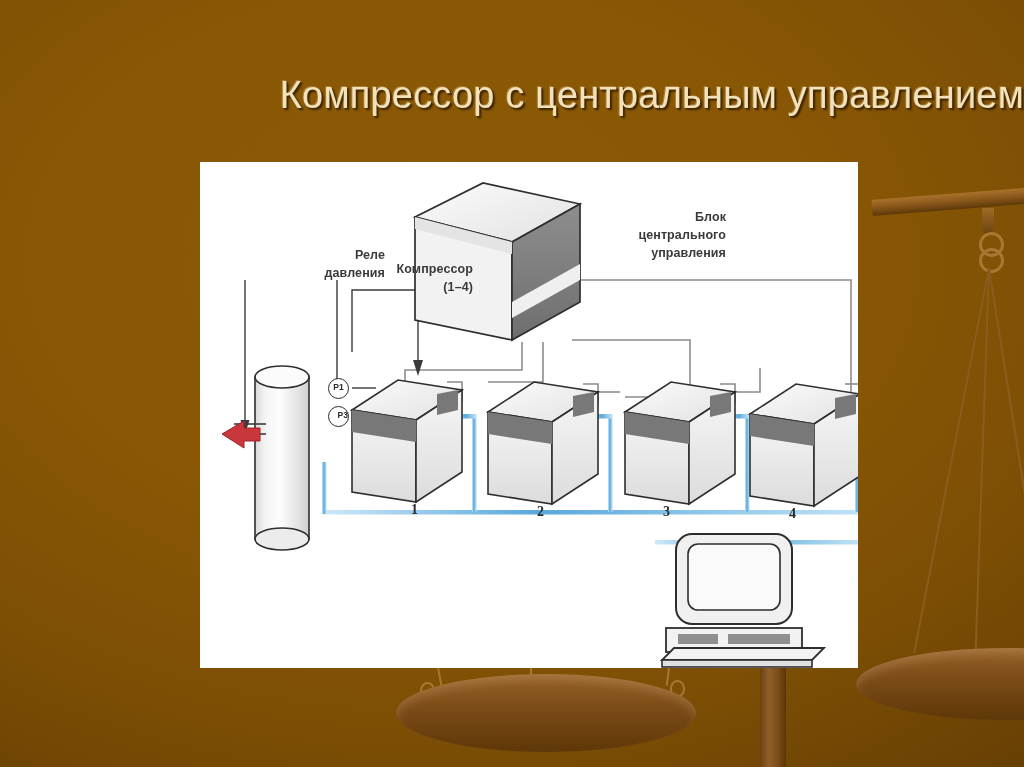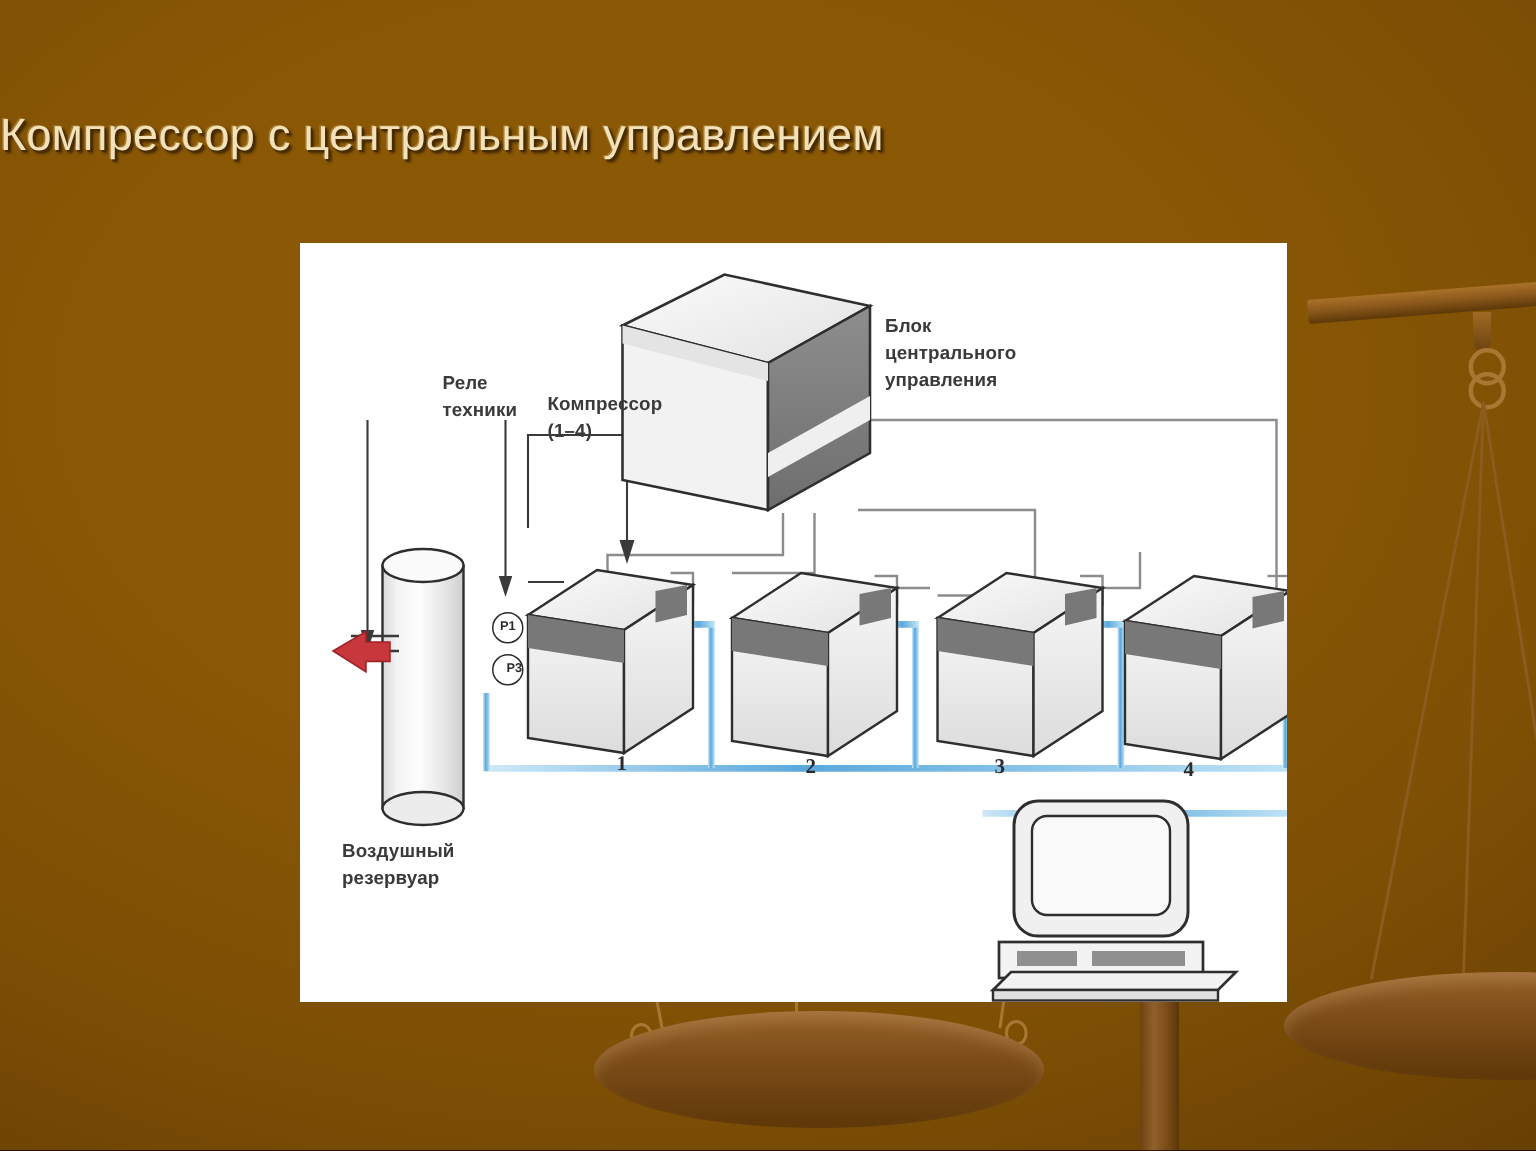--- a/index.html
+++ b/index.html
@@ -66,22 +66,22 @@
     position:absolute; width: 2px; background:#a87733; transform-origin: top center;
   }
   .hook-eye {
     position:absolute; width:11px; height:13px; border:2px solid #a87733;
     border-radius: 50% 50% 45% 45%; background: transparent;
   }
   
   .title {
     position: absolute;
     left: 0; right: 0; top: 74px;
-    text-align: left;
-    font-size: 30px;
+    text-align: right;
+    font-size: 38px;
     font-weight: 400;
     color: #f3e2b9;
     letter-spacing: .2px;
     text-shadow:
       1px 1px 0 #4a2c02,
       2px 2px 2px rgba(40,22,0,.85),
       -1px -1px 0 rgba(255,240,200,.25);
   }
   
   .panel {
@@ -92,42 +92,41 @@
     overflow: hidden;
   }
   .panel .diagram { position:absolute; inset:0; }
   .lbl {
     position: absolute;
     color: #3a3a3a;
     font-family: "Liberation Sans", sans-serif;
     font-weight: 700;
     font-size: 12.5px;
     line-height: 18px;
-    text-align: left;
+    text-align: right;
     white-space: pre-line;
     letter-spacing: .1px;
   }
   .num {
     position:absolute;
     color:#2b2b2b; font-weight:700; font-size:14px;
     font-family: "Liberation Serif", serif;
   }
   .ptag {
     position:absolute;
     width: 19px; height: 19px;
     border: 1.6px solid #2b2b2b;
     border-radius: 50%;
     background: #fff;
     color: #2b2b2b;
     font-size: 8.5px;
     font-weight: 700;
     line-height: 17px;
     text-align: center;
     font-family: "Liberation Sans", sans-serif;
-    margin-top: 30px;
   }
 </style>
 </head>
 <body>
 
 <div class="slide">
 
   <div class="scale-layer">
     <div class="scale-beam"></div>
     <div class="scale-knob"></div>
@@ -289,31 +288,29 @@
         <rect x="478" y="472" width="40" height="10" fill="#8f8f8f"></rect>
         <rect x="528" y="472" width="62" height="10" fill="#8f8f8f"></rect>
 
         <polygon points="462,498 612,498 624,486 474,486" fill="#f2f2f2" stroke="#2e2e2e" stroke-width="1.8"></polygon>
         <rect x="462" y="498" width="150" height="7" fill="#e0e0e0" stroke="#2e2e2e" stroke-width="1.6"></rect>
       </g>
     </svg>
 
 
     <div class="lbl" style="left:95px; top:84px; width:90px;">Реле
-техники</div>
+давления</div>
 
     <div class="lbl" style="left:165px; top:98px; width:108px;">Компрессор
 (1–4)</div>
 
     <div class="lbl" style="left:390px; top:46px; width:136px;">Блок
 центрального
 управления</div>
 
-    <div class="lbl" style="left:28px; top:396px; width:112px;">Воздушный
-резервуар</div>
 
 
     <div class="ptag" style="left:128px; top:216px;">P1</div>
     <div class="ptag" style="left:128px; top:244px;text-align:right;">P3</div>
 
     <div class="num" style="left:211px; top:340px;">1</div>
     <div class="num" style="left:337px; top:342px;">2</div>
     <div class="num" style="left:463px; top:342px;">3</div>
     <div class="num" style="left:589px; top:344px;">4</div>
   </div>

